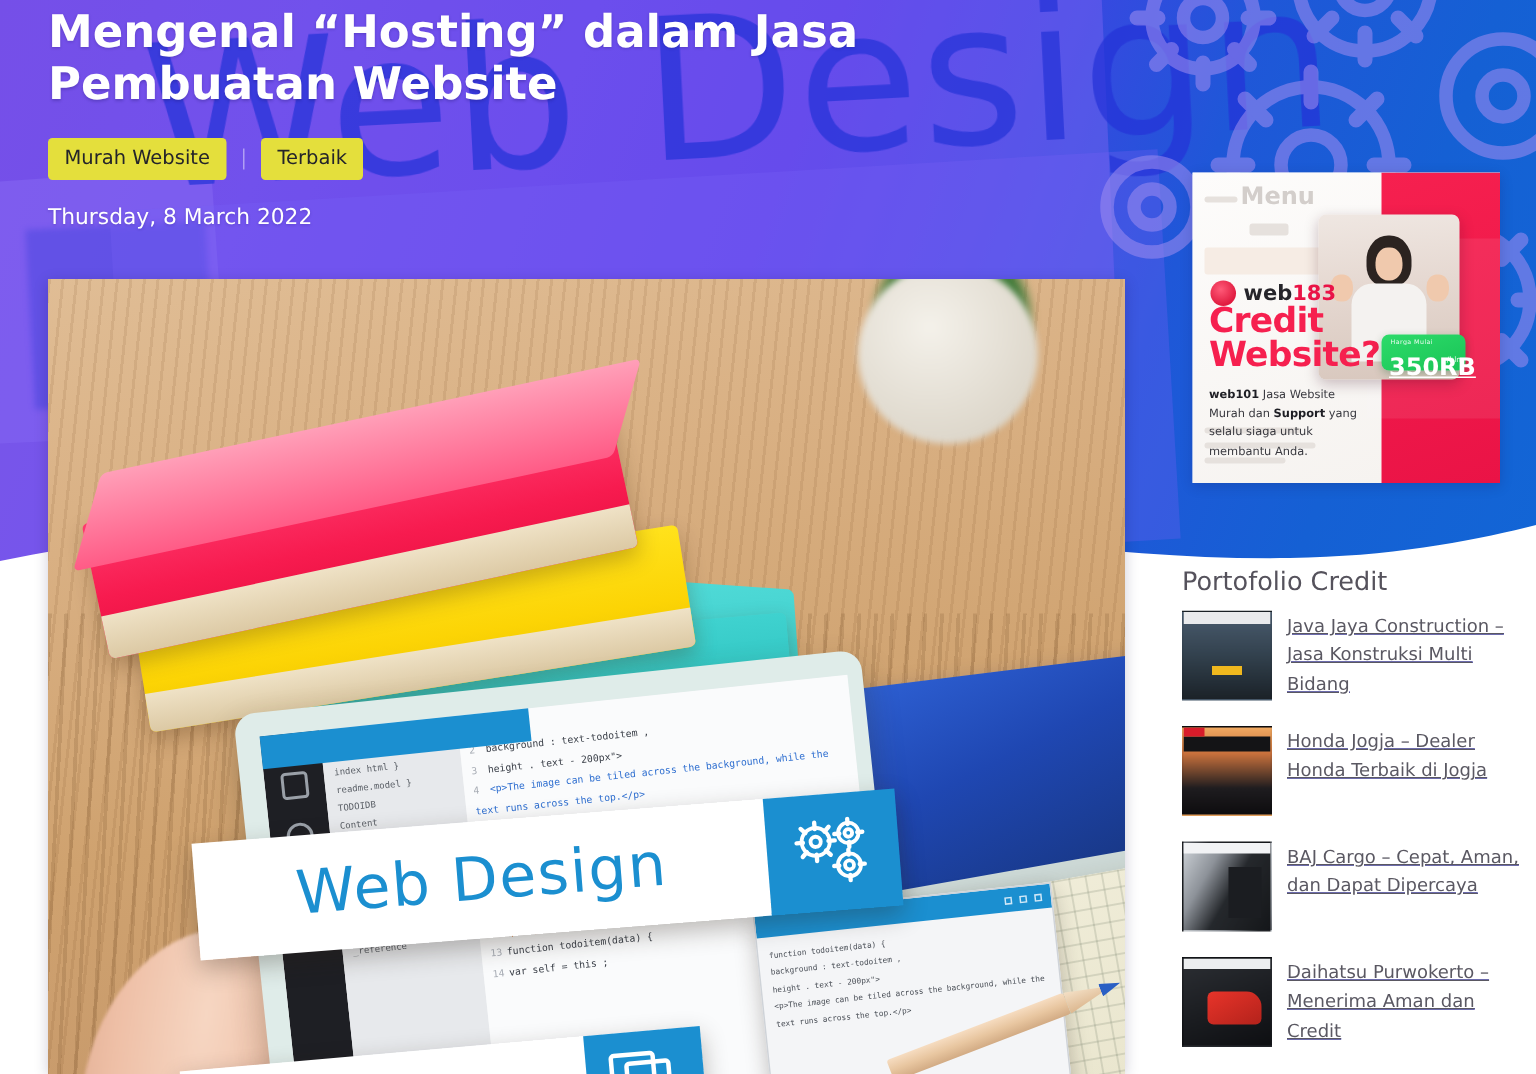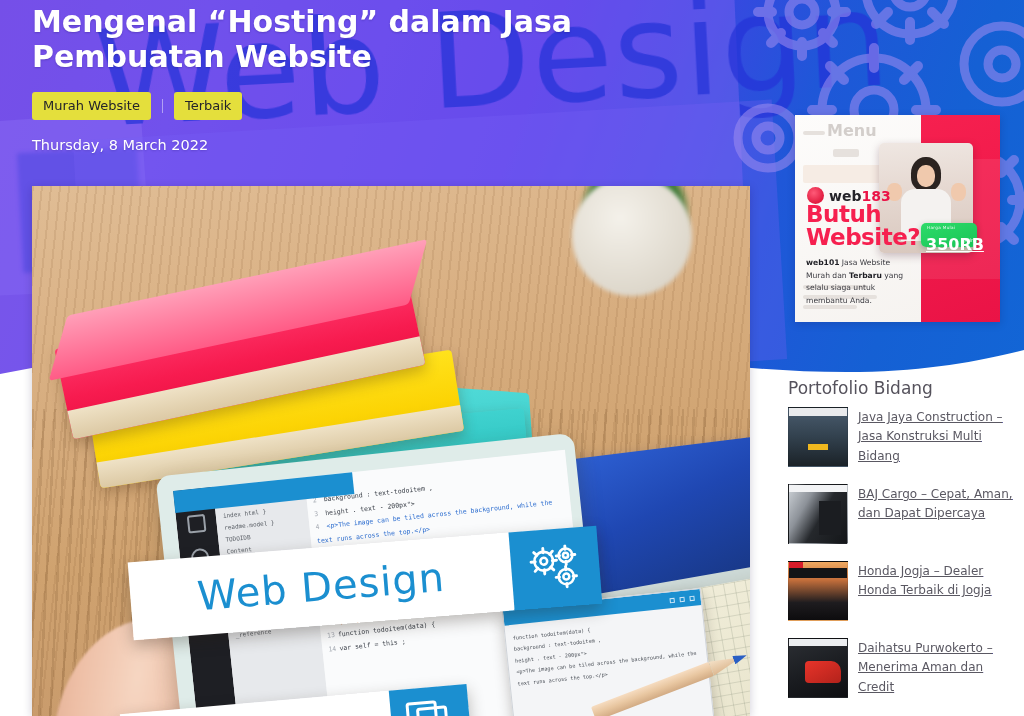--- a/index.html
+++ b/index.html
@@ -766,52 +766,52 @@
       <div class="ad-hand ad-hand-l"></div>
       <div class="ad-hand ad-hand-r"></div>
     </div>
 
     <div class="ad-logo">
       <span class="ad-logo-mark"></span>
       <span class="ad-logo-txt"><span>web</span><em>183</em></span>
     </div>
 
     <div class="ad-headline">
-      <span>Butuh</span>
+      <span>Credit</span>
       <span>Website?</span>
     </div>
 
     <div class="ad-sub">
-      <b>web101</b><span> Jasa Website Murah dan </span><b>Terbaru</b><span> yang selalu siaga untuk membantu Anda.</span>
+      <b>web101</b><span> Jasa Website Murah dan </span><b>Support</b><span> yang selalu siaga untuk membantu Anda.</span>
     </div>
 
     <div class="ad-price">
       <span class="cap">Harga Mulai</span>
       <span class="amt">350RB</span>
       <span class="per">/bln</span>
     </div>
   </a>
 
   <div class="portfolio">
-    <div class="portfolio-title">Portofolio Bidang</div>
+    <div class="portfolio-title">Portofolio Credit</div>
     <div class="pf-clip">
 
       <a class="pf-item" href="#">
         <span class="pf-thumb th-a"></span>
         <span class="pf-label">Java Jaya Construction – Jasa Konstruksi Multi Bidang</span>
       </a>
 
       <a class="pf-item" href="#">
+        <span class="pf-thumb th-b"></span>
+        <span class="pf-label">Honda Jogja – Dealer Honda Terbaik di Jogja</span>
+      </a>
+
+      <a class="pf-item" href="#">
         <span class="pf-thumb th-c"></span>
         <span class="pf-label">BAJ Cargo – Cepat, Aman, dan Dapat Dipercaya</span>
-      </a>
-
-      <a class="pf-item" href="#">
-        <span class="pf-thumb th-b"></span>
-        <span class="pf-label">Honda Jogja – Dealer Honda Terbaik di Jogja</span>
       </a>
 
       <a class="pf-item" href="#">
         <span class="pf-thumb th-d"></span>
         <span class="pf-label">Daihatsu Purwokerto – Menerima Aman dan Credit</span>
       </a>
 
     </div>
   </div>
 

